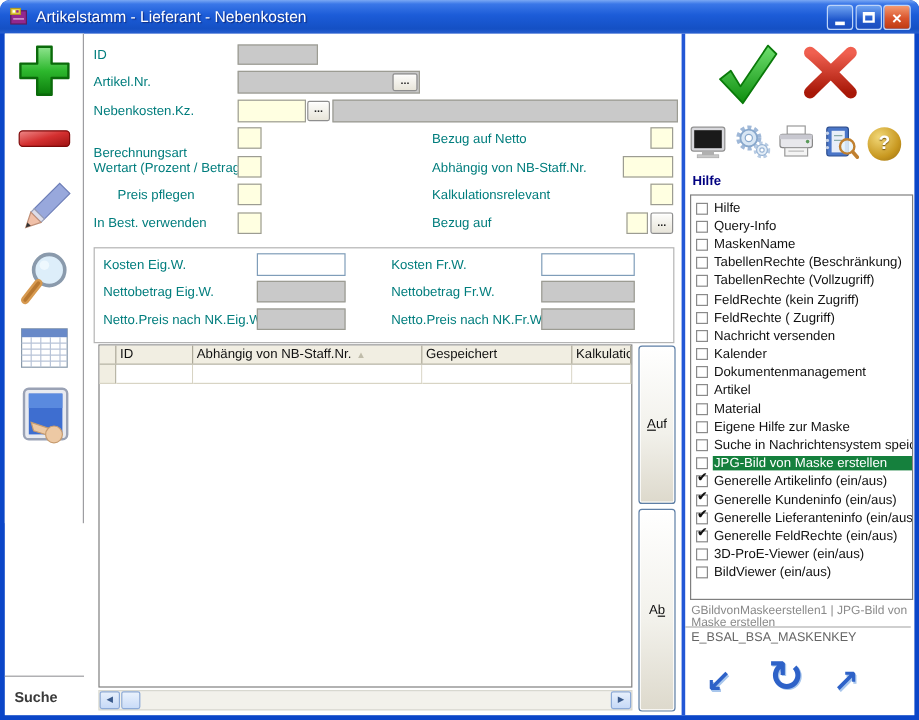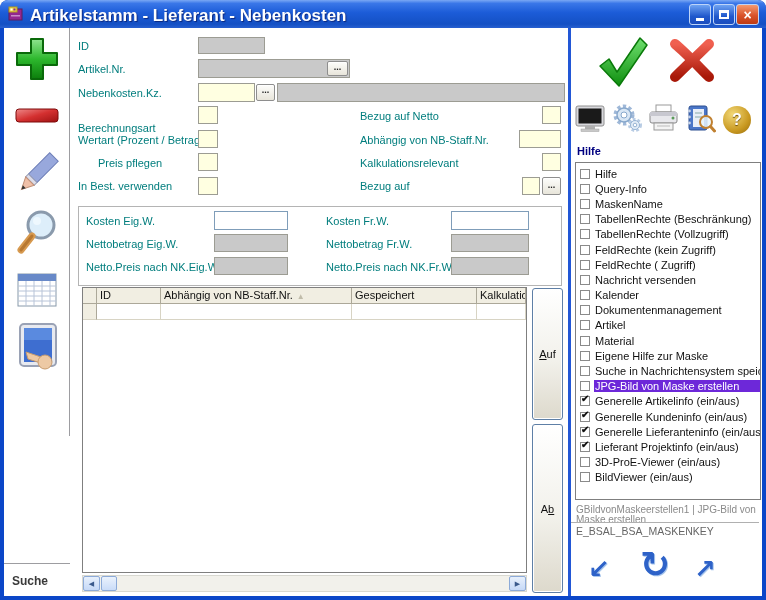--- a/index.html
+++ b/index.html
@@ -4,21 +4,21 @@
 <style>
   html,body{margin:0;padding:0;background:#fff;}
   *{box-sizing:border-box;}
   .window{position:relative;width:766px;height:600px;background:#0B46C8;border-radius:8px 8px 0 0;
           font-family:"Liberation Sans",sans-serif;overflow:hidden;}
   
   .titlebar{position:absolute;left:0;top:0;width:766px;height:28px;
     background:linear-gradient(180deg,#7AA8F4 0%,#3A77E8 12%,#1C5CD8 45%,#1450C4 86%,#2860D0 100%);
     border-radius:8px 8px 0 0;}
   .app-icon{position:absolute;left:8px;top:6px;width:16px;height:16px;}
-  .title-text{position:absolute;left:30px;top:6px;color:#fff;font-weight:bold;font-size:17px;
+  .title-text{position:absolute;left:30px;top:6px;color:#fff;font-weight:normal;font-size:13px;
     text-shadow:1px 1px 1px rgba(0,0,60,.55);white-space:nowrap;}
   .tb-btn{position:absolute;top:4px;width:22px;height:21px;border-radius:3px;border:1px solid #BDD4F9;
     display:flex;align-items:center;justify-content:center;cursor:default;}
   .tb-btn.minb{left:689px;background:linear-gradient(180deg,#6FA3F2,#2058CC 60%,#1B4DBE);}
   .tb-btn.maxb{left:713px;background:linear-gradient(180deg,#6FA3F2,#2058CC 60%,#1B4DBE);}
   .tb-btn.closeb{left:736px;width:23px;background:linear-gradient(180deg,#F49A70,#D9532B 55%,#BE3A12);}
   .glyph-min{width:8px;height:3px;background:#fff;margin-top:9px;}
   .glyph-max{width:10px;height:9px;border:2px solid #fff;border-top-width:3px;}
   .glyph-close{color:#fff;font-weight:bold;font-size:14px;line-height:14px;}
   
@@ -65,21 +65,21 @@
   .vsep{position:absolute;left:564px;top:0;width:3px;height:568px;background:#2257D6;}
   .panel-btn{position:absolute;cursor:pointer;}
   .help-title{position:absolute;left:573px;top:117px;font-size:11px;font-weight:bold;color:#000080;}
   .help-list{position:absolute;left:571px;top:134px;width:186px;height:338px;background:#fff;
     border:1px solid #7F7F7F;padding-top:3px;overflow:hidden;}
   .hl-item{display:flex;align-items:center;height:15.2px;font-size:11px;color:#111;cursor:pointer;white-space:nowrap;}
   .hl-cb{flex:0 0 10px;width:10px;height:10px;background:#fff;border:1px solid #8A8A8A;margin:0 4px 0 4px;
     position:relative;}
   .hl-check{position:absolute;left:0px;top:-3px;font-size:10px;font-weight:bold;color:#111;line-height:10px;}
   .hl-label{flex:1;overflow:hidden;padding-left:1px;}
-  .hl-item.selected .hl-label{background:#6d28d9;color:#fff;}
+  .hl-item.selected .hl-label{background:#15803d;color:#fff;}
   .footer-ref{position:absolute;left:572px;top:477px;width:182px;font-size:10px;line-height:10px;color:#8A8A8A;}
   .footer-divider{position:absolute;left:567px;top:494px;width:188px;height:1px;background:#B0B0B0;}
   .footer-key{position:absolute;left:572px;top:497px;font-size:10.5px;color:#666;}
   .nav-arrow{position:absolute;font-family:"DejaVu Sans",sans-serif;color:#2E62C8;font-weight:bold;
     cursor:pointer;text-shadow:1px 1px 0 #A8C6EC;}
   .help-circle{position:absolute;left:719px;top:78px;width:28px;height:28px;border-radius:50%;
     background:radial-gradient(circle at 35% 30%,#F2D878,#C89820 62%,#94690E);display:flex;
     align-items:center;justify-content:center;color:#fff;font-weight:bold;font-size:16px;cursor:pointer;
     text-shadow:0 1px 1px #6E4E08;}
 </style>
@@ -395,21 +395,21 @@
         <div class="hl-item">
           <span class="hl-cb">
             <span class="hl-check">✔</span>
           </span>
           <span class="hl-label">Generelle Lieferanteninfo (ein/aus)</span>
         </div>
         <div class="hl-item">
           <span class="hl-cb">
             <span class="hl-check">✔</span>
           </span>
-          <span class="hl-label">Lieferant Projektinfo (ein/aus)</span>
+          <span class="hl-label">Generelle FeldRechte (ein/aus)</span>
         </div>
         <div class="hl-item">
           <span class="hl-cb"></span>
           <span class="hl-label">3D-ProE-Viewer (ein/aus)</span>
         </div>
         <div class="hl-item">
           <span class="hl-cb"></span>
           <span class="hl-label">BildViewer (ein/aus)</span>
         </div>
       </div>

